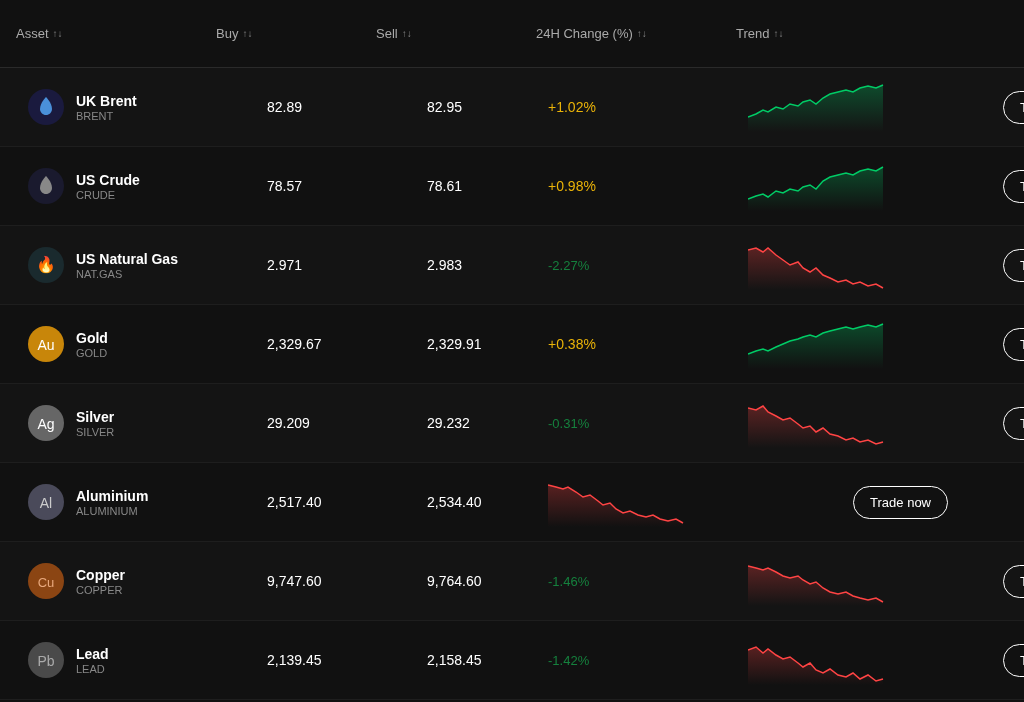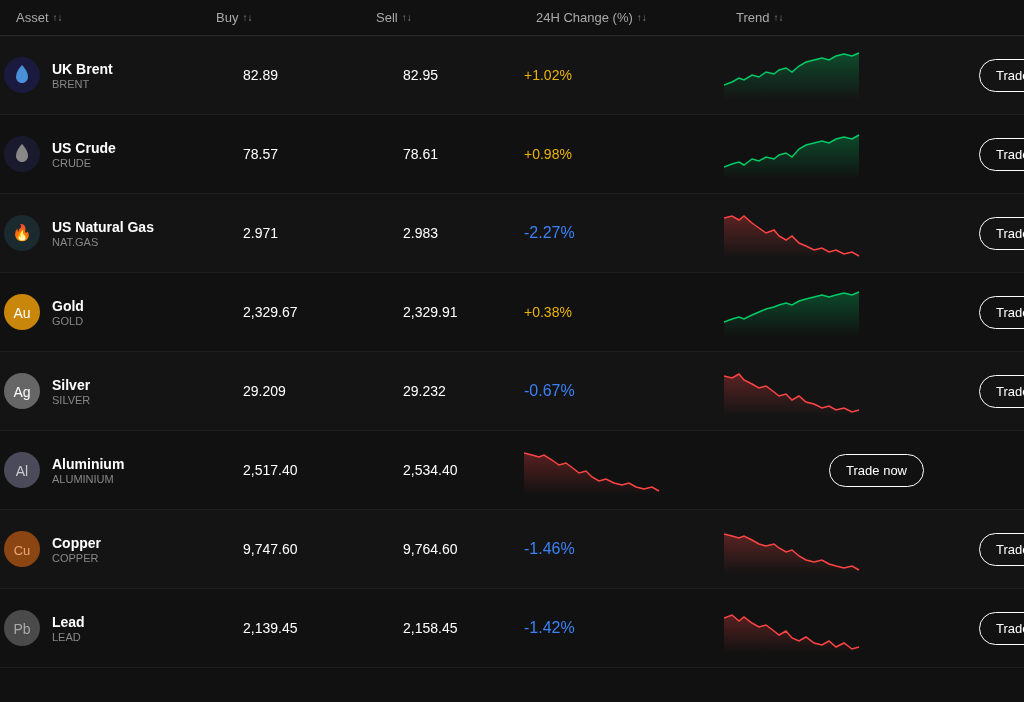--- a/index.html
+++ b/index.html
@@ -10,38 +10,38 @@
       font-size: 14px;
       width: 1024px;
       min-height: 702px;
     }
     .table-container {
       width: 100%;
     }
     .table-header {
       display: grid;
       grid-template-columns: 200px 160px 160px 200px 200px 150px;
-      padding: 10px 16px;
+      padding: 26px 16px;
       border-bottom: 1px solid #2a2a2a;
       color: #aaa;
       font-size: 13px;
     }
     .table-header span {
       display: flex;
       align-items: center;
       gap: 4px;
     }
     .sort-arrows {
       color: #888;
       font-size: 10px;
     }
     .table-row {
       display: grid;
       grid-template-columns: 200px 160px 160px 200px 200px 150px;
-      padding: 14px 4px;
+      padding: 14px 28px;
       border-bottom: 1px solid #1e1e1e;
       align-items: center;
     }
     .table-row:nth-child(odd) {
       background: #141414;
     }
     .table-row:nth-child(even) {
       background: #111;
     }
     .asset-cell {
@@ -72,22 +72,22 @@
     .price {
       color: #fff;
       font-size: 14px;
       margin-left: 39px;
     }
     .change-positive {
       color: #eab308;
       font-size: 14px;
     }
     .change-negative {
-      color: #3b82f6;
-      font-size: 16px;
+      color: #15803d;
+      font-size: 13px;
     }
     .trend-cell {
       width: 140px;
       height: 50px;
     }
     .trend-cell svg {
       width: 140px;
       height: 50px;
     }
     .trade-btn {
@@ -251,21 +251,21 @@
               <text x="18" y="24" text-anchor="middle" font-size="14" fill="#fff">Ag</text>
             </svg>
       </div>
       <div>
         <div class="asset-name">Silver</div>
         <div class="asset-code">SILVER</div>
       </div>
     </div>
     <div class="price">29.209</div>
     <div class="price">29.232</div>
-    <div class="change-negative">-0.67%</div>
+    <div class="change-negative">-0.31%</div>
     <div class="trend-cell">
       <svg viewBox="0 0 140 50" preserveAspectRatio="none">
         <defs>
           <linearGradient id="grad-silver" x1="0" y1="0" x2="0" y2="1">
             <stop offset="0%" stop-color="#ff4444" stop-opacity="0.3"></stop>
             <stop offset="100%" stop-color="#ff4444" stop-opacity="0"></stop>
           </linearGradient>
         </defs>
         <path d="M0,10 L8,12 L15,8 L20,14 L28,18 L35,22 L42,20 L50,26 L55,30 L62,28 L68,34 L75,30 L82,36 L90,38 L98,42 L105,40 L112,44 L120,42 L128,46 L135,44 L135,50 L0,50 Z" fill="url(#grad-silver)"></path>
         <path d="M0,10 L8,12 L15,8 L20,14 L28,18 L35,22 L42,20 L50,26 L55,30 L62,28 L68,34 L75,30 L82,36 L90,38 L98,42 L105,40 L112,44 L120,42 L128,46 L135,44" fill="none" stroke="#ff4444" stroke-width="1.5"></path>

